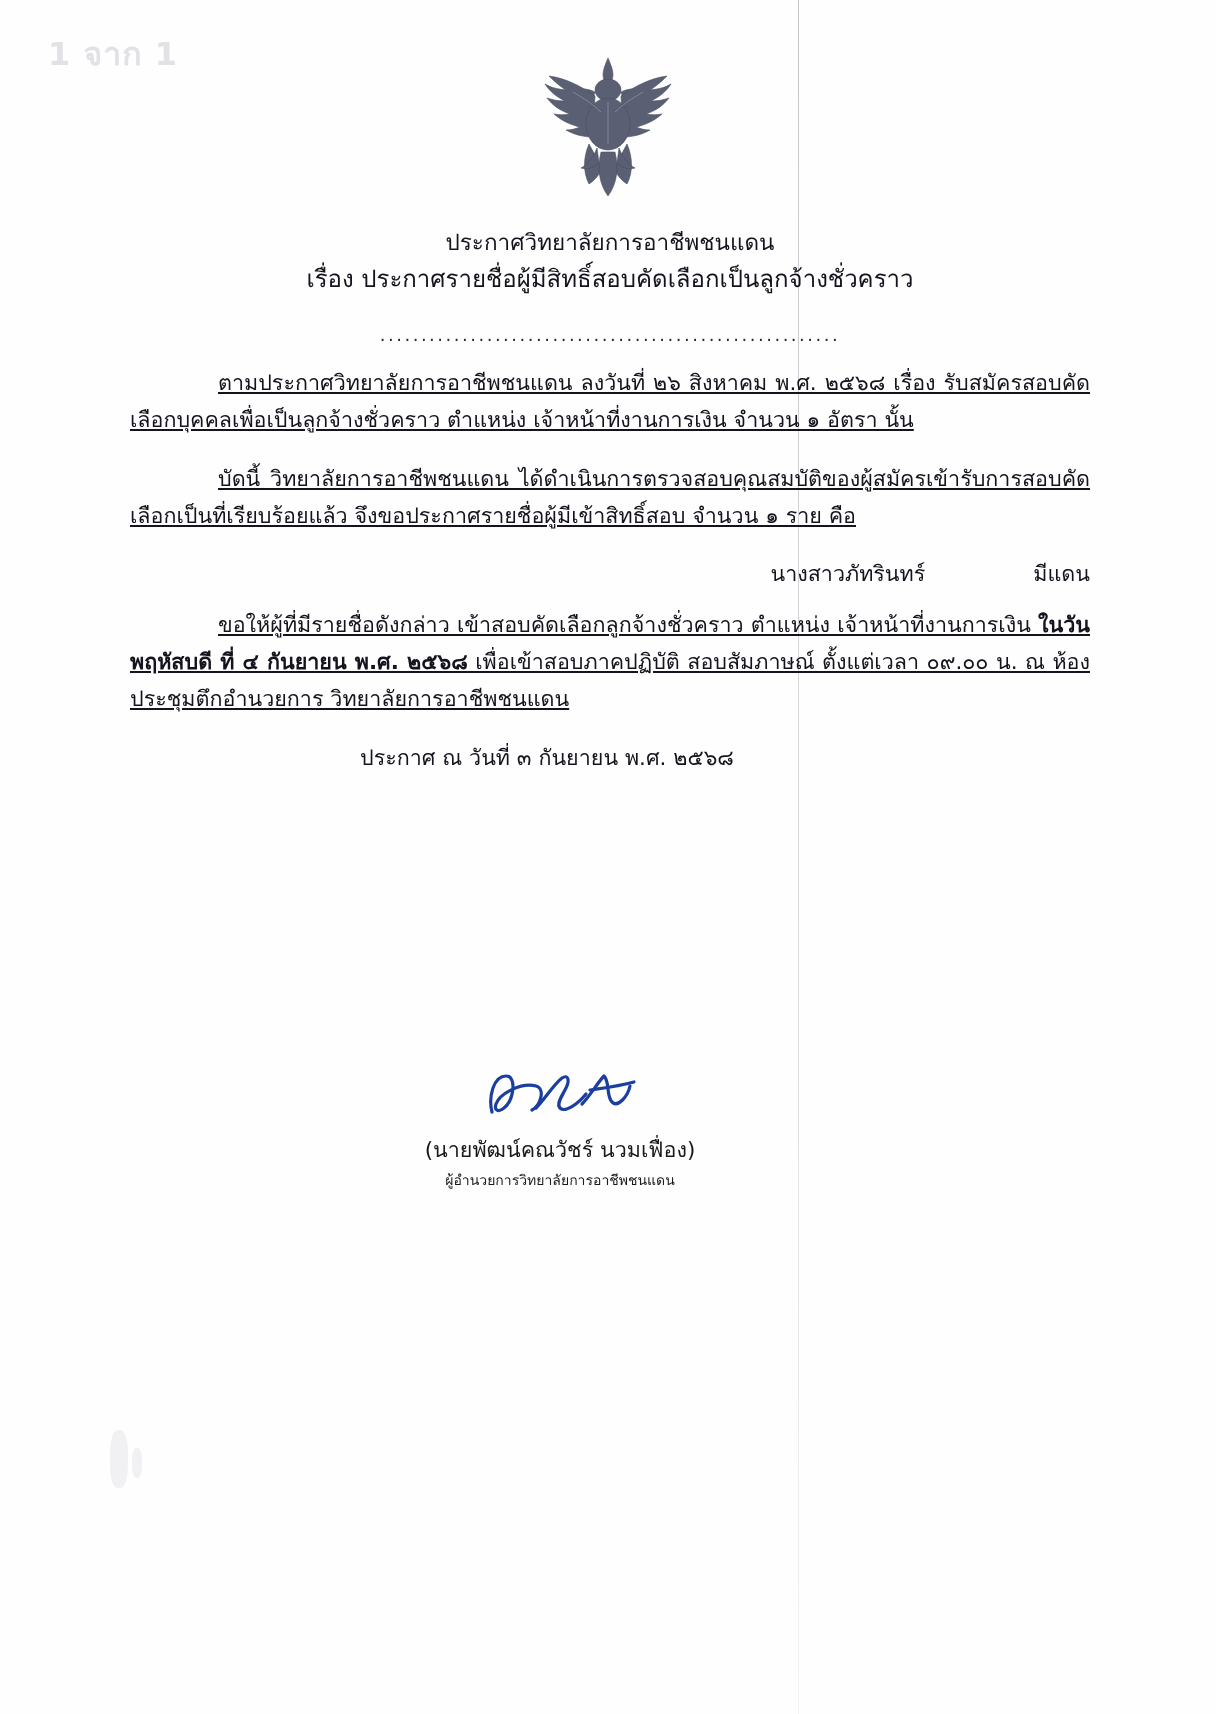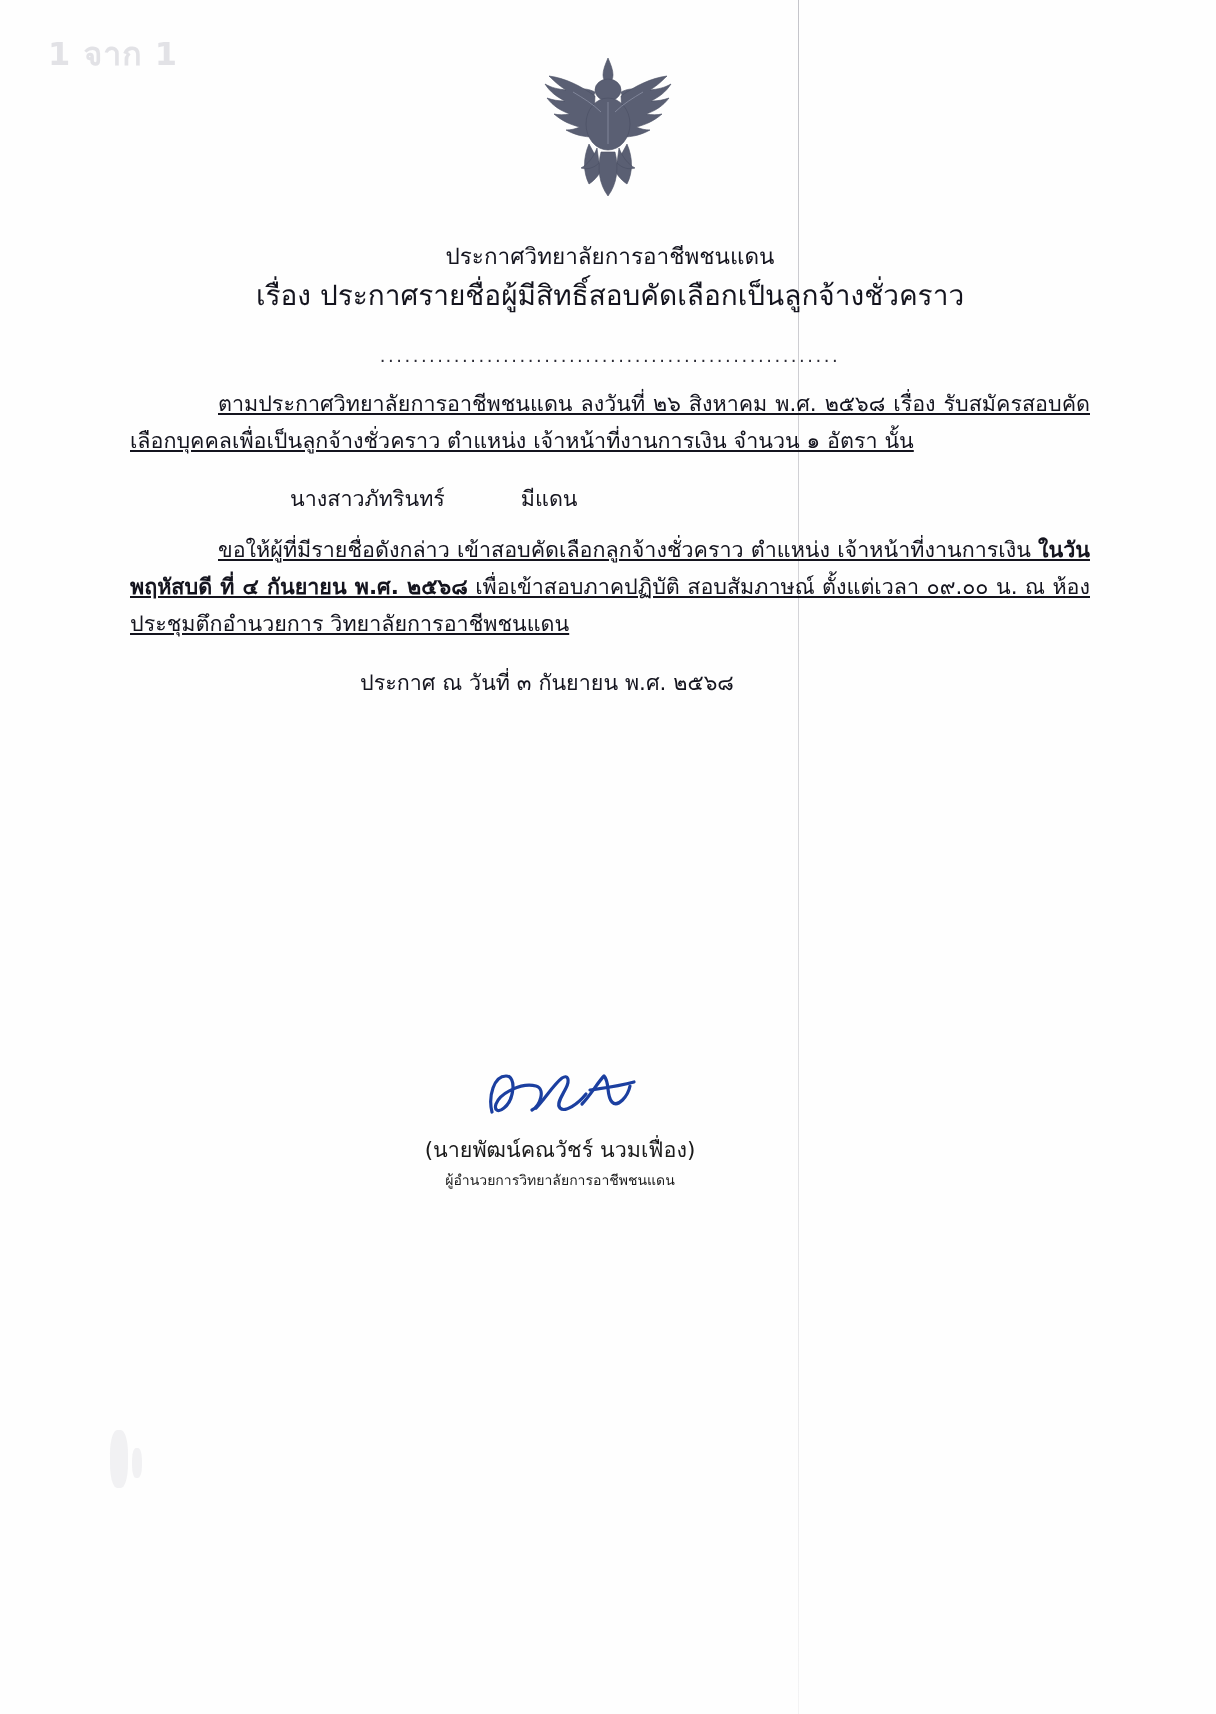--- a/index.html
+++ b/index.html
@@ -52,31 +52,31 @@
     left: 0;
     right: 0;
     display: flex;
     justify-content: center;
   }
   #emblem svg { display: block; }
 
   
   #doc-body {
     position: absolute;
-    top: 238px;
+    top: 224px;
     left: 130px;
     width: 960px;
     font-size: 21.5px;
     line-height: 1.72;
     color: #14141e;
   }
 
   .center { text-align: center; }
   .title-line { font-size: 22.5px; line-height: 1.6; }
-  .subject-line { font-size: 28px; line-height: 1.6; }
+  .subject-line { font-size: 24px; line-height: 1.6; }
 
   #dotted-rule {
     text-align: center;
     letter-spacing: 2.5px;
     color: #2a2a35;
     font-size: 18px;
     margin-top: 22px;
     margin-bottom: 12px;
   }
 
@@ -90,21 +90,22 @@
   .position-head {
     margin-top: 14px;
     margin-left: 56px;
     font-weight: 700;
     font-size: 22px;
   }
   .applicant-row {
     margin-top: 4px;
     margin-left: 160px;
     display: flex;
-    gap: 76px;
+    gap: 108px;
+    justify-content: flex-end;
   }
 
   .u-bold { font-weight: 700; text-decoration: underline; }
 
   .announce-date {
     margin-top: 9px;
     margin-left: 230px;
   }
 
   
@@ -172,20 +173,21 @@
 
   <div id="doc-body">
 
     <div class="center title-line">ประกาศวิทยาลัยการอาชีพชนแดน</div>
     <div class="center subject-line">เรื่อง  ประกาศรายชื่อผู้มีสิทธิ์สอบคัดเลือกเป็นลูกจ้างชั่วคราว</div>
 
     <div id="dotted-rule">........................................................</div>
 
     <p class="para indent">ตามประกาศวิทยาลัยการอาชีพชนแดน ลงวันที่ ๒๖ สิงหาคม พ.ศ. ๒๕๖๘ เรื่อง รับสมัครสอบคัดเลือกบุคคลเพื่อเป็นลูกจ้างชั่วคราว ตำแหน่ง เจ้าหน้าที่งานการเงิน จำนวน ๑ อัตรา นั้น</p>
 
+    <p class="para indent">บัดนี้ วิทยาลัยการอาชีพชนแดน ได้ดำเนินการตรวจสอบคุณสมบัติของผู้สมัครเข้ารับการสอบคัดเลือกเป็นที่เรียบร้อยแล้ว จึงขอประกาศรายชื่อผู้มีเข้าสิทธิ์สอบ จำนวน ๑ ราย คือ</p>
 
 
     <div class="applicant-row">
       <span>นางสาวภัทรินทร์</span>
       <span>มีแดน</span>
     </div>
 
     <p class="para indent"><span>ขอให้ผู้ที่มีรายชื่อดังกล่าว เข้าสอบคัดเลือกลูกจ้างชั่วคราว ตำแหน่ง เจ้าหน้าที่งานการเงิน </span><span class="u-bold">ในวันพฤหัสบดี ที่ ๔ กันยายน พ.ศ. ๒๕๖๘</span><span> เพื่อเข้าสอบภาคปฏิบัติ  สอบสัมภาษณ์ ตั้งแต่เวลา ๐๙.๐๐ น. ณ ห้องประชุมตึกอำนวยการ วิทยาลัยการอาชีพชนแดน</span></p>
 
     <div class="announce-date">ประกาศ ณ วันที่ ๓ กันยายน พ.ศ. ๒๕๖๘</div>

